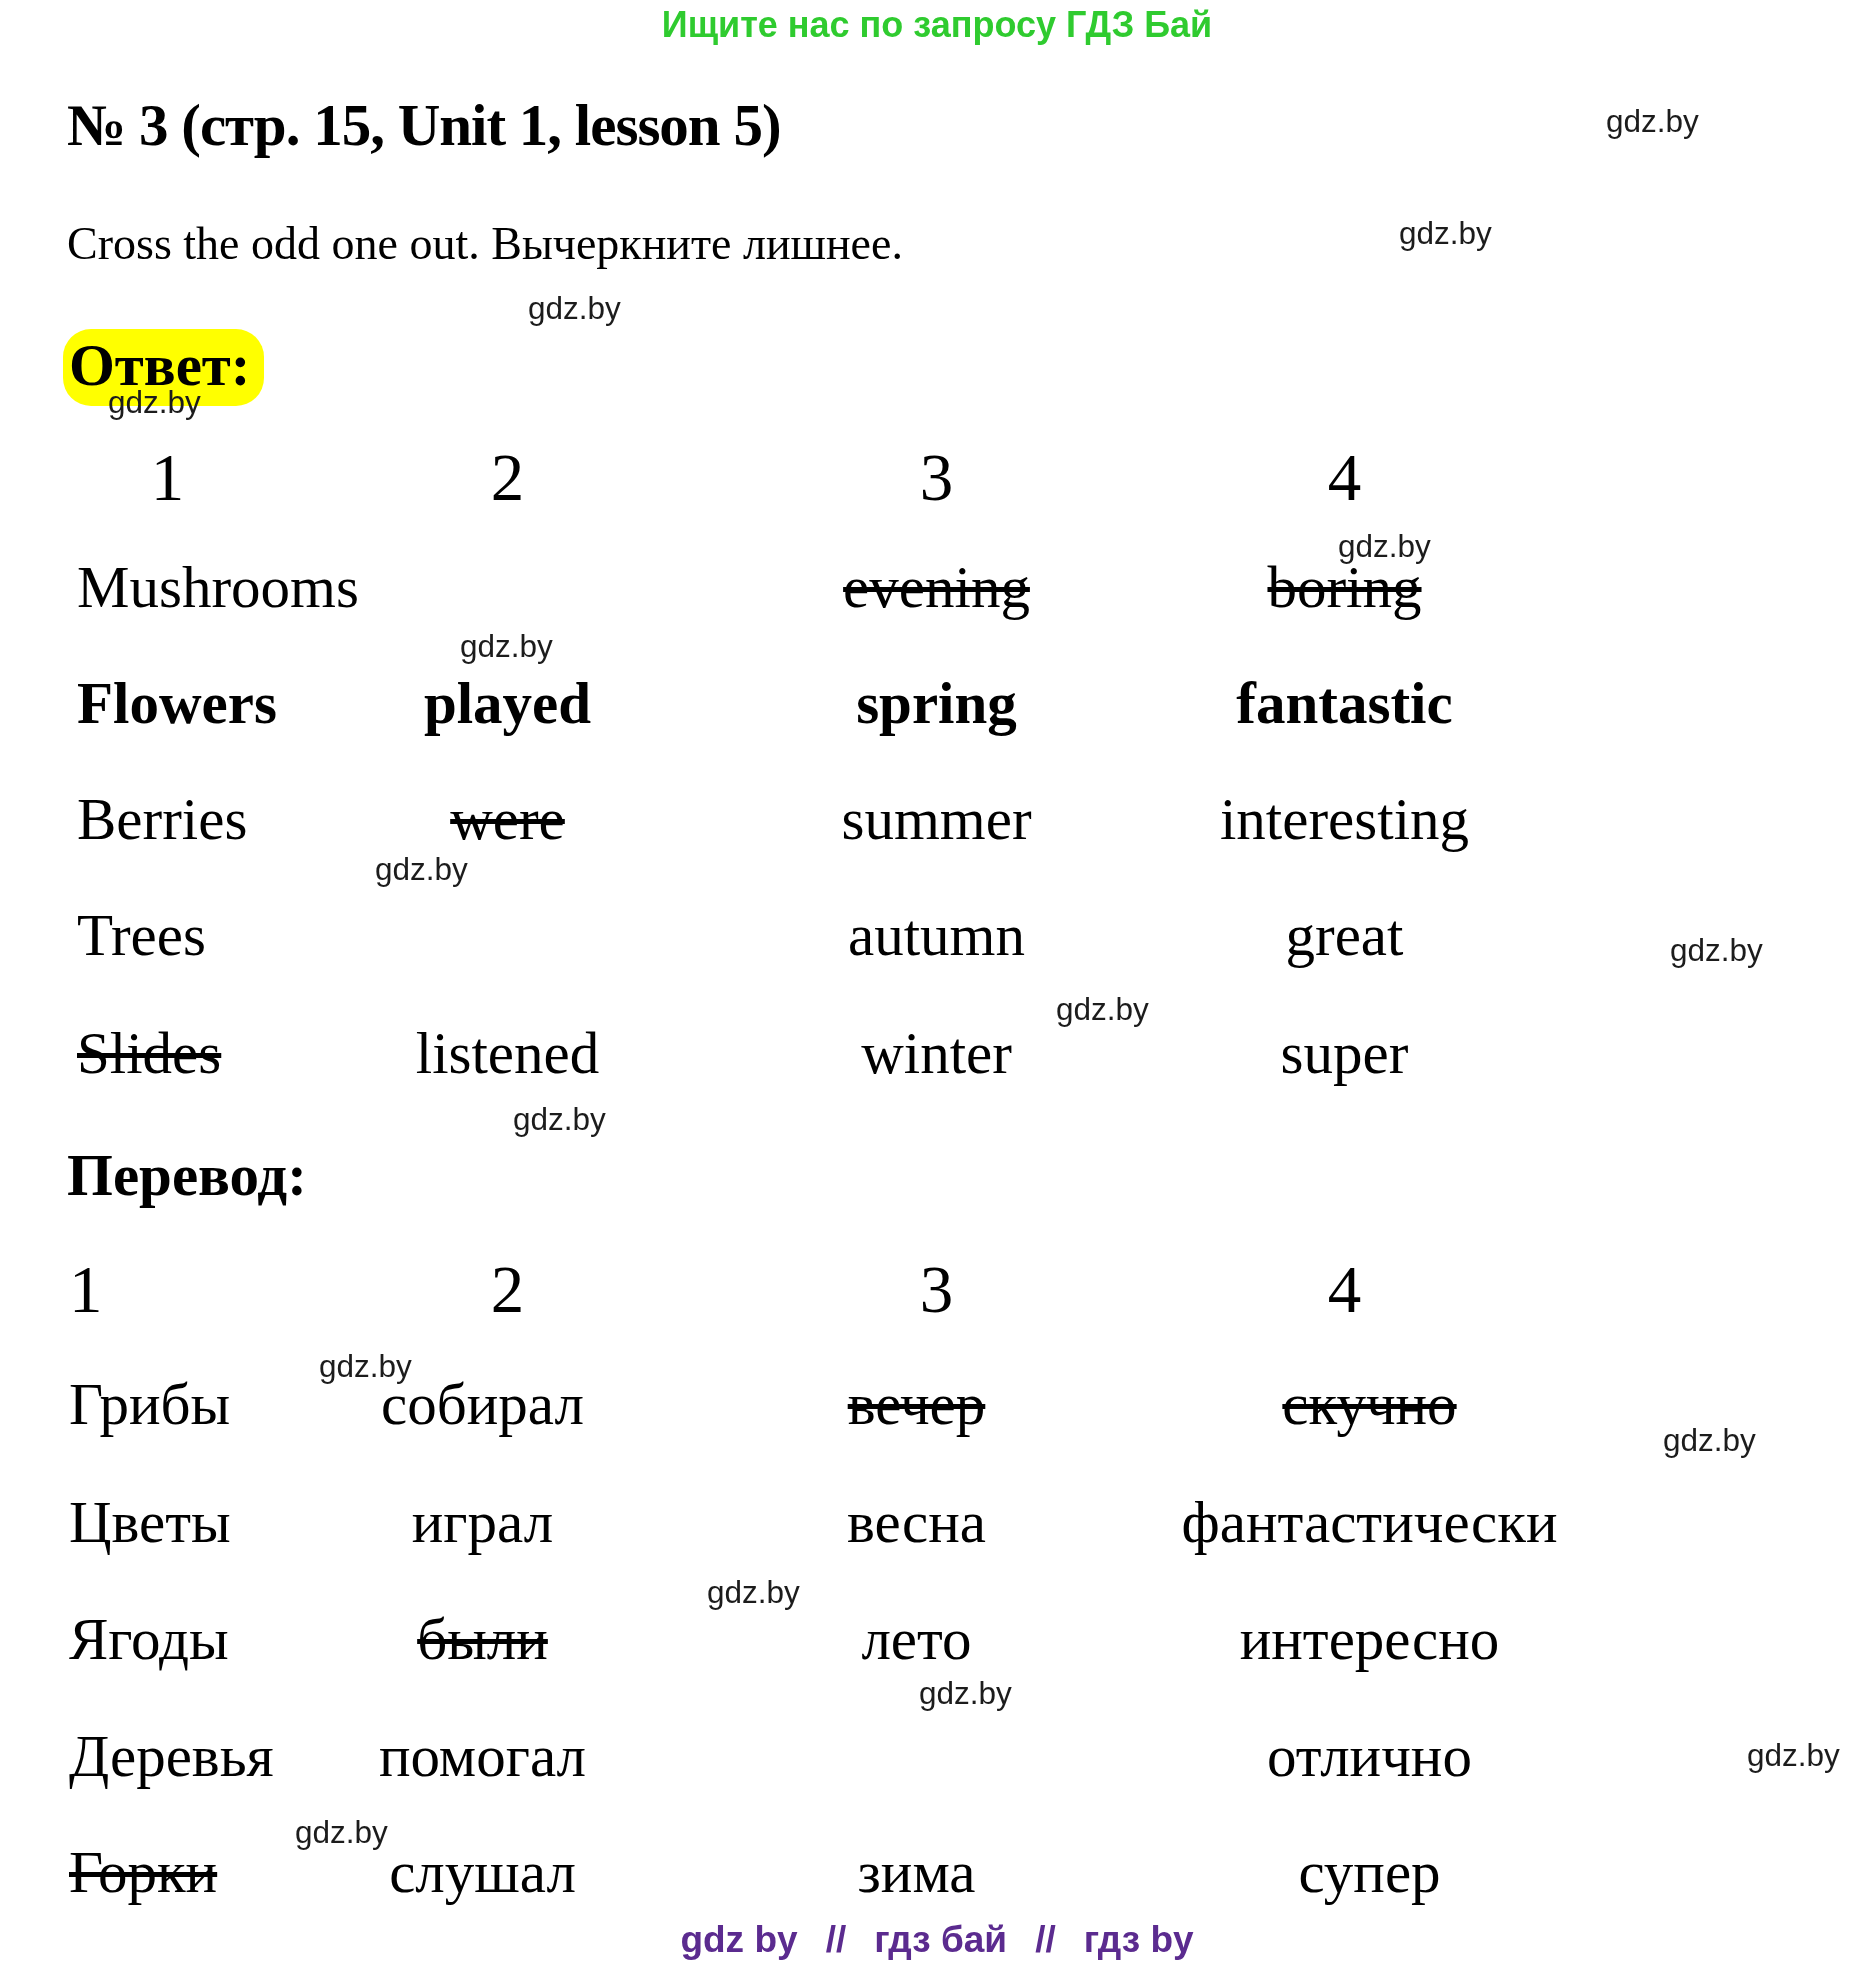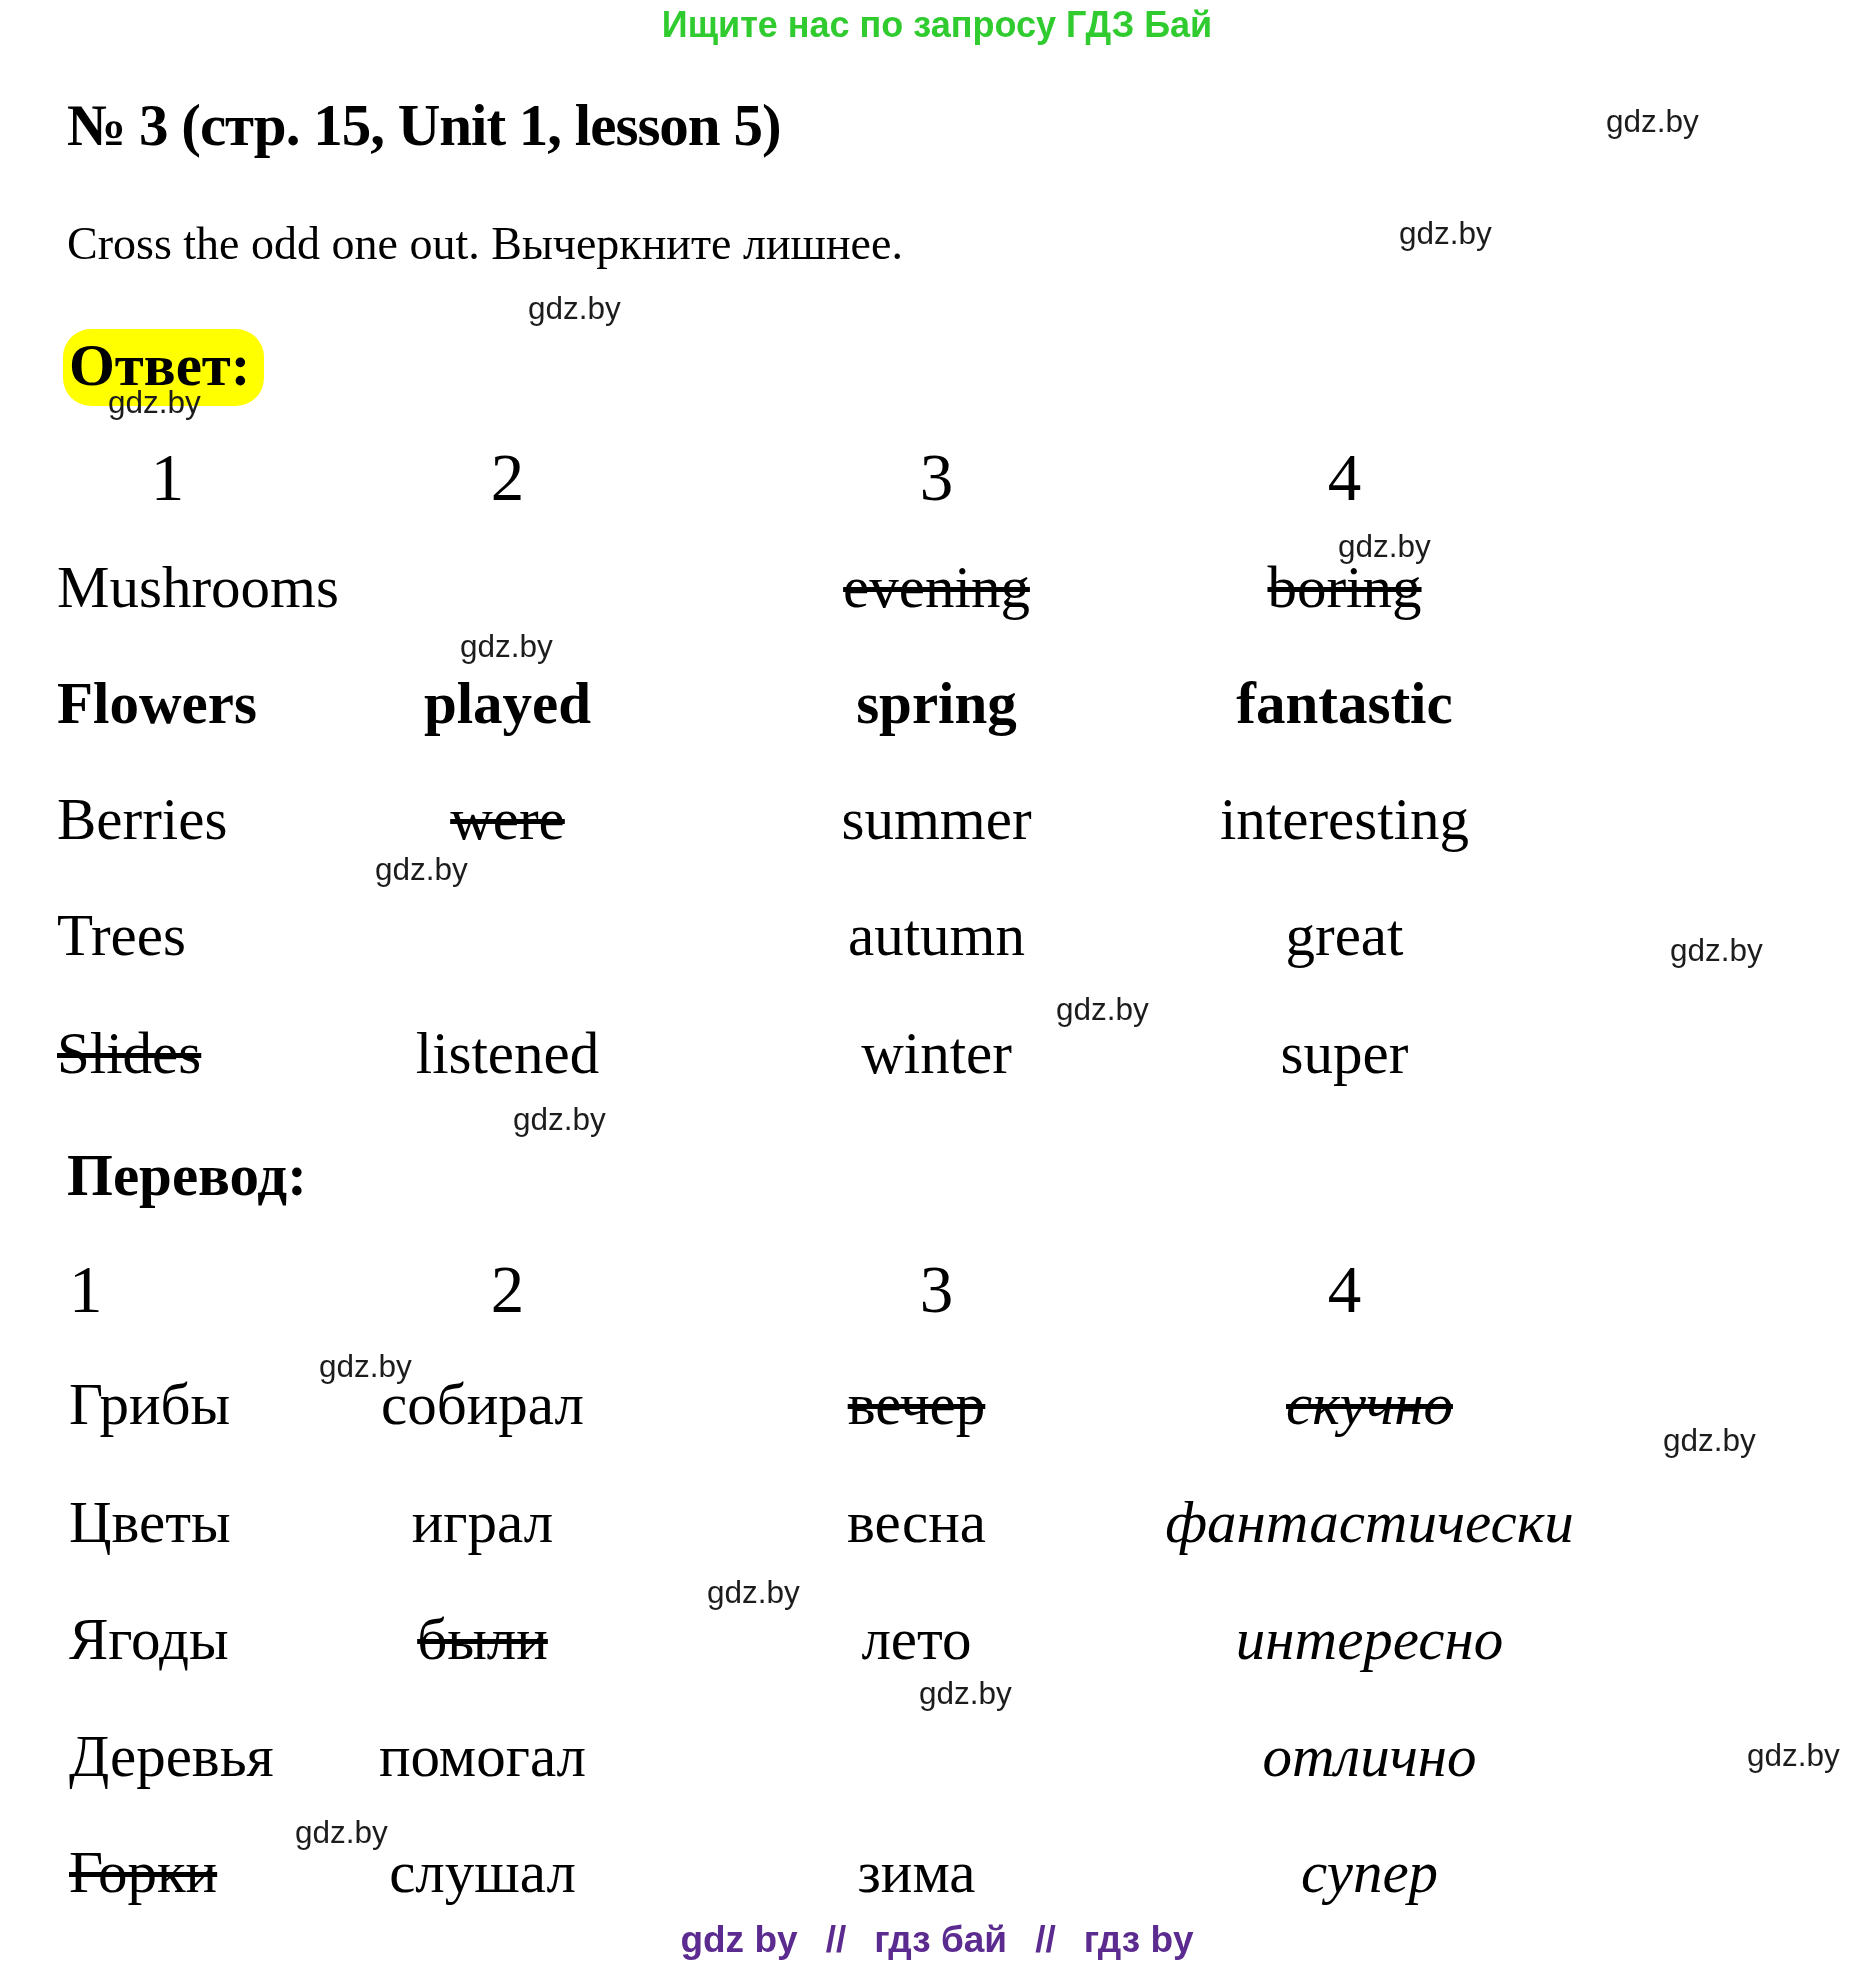--- a/index.html
+++ b/index.html
@@ -48,30 +48,30 @@
   }
   
   .hrow,.row{position:absolute;left:0;top:0;width:100%;height:73px;}
   .cell{position:absolute;font-size:59px;line-height:65px;}
   .hcell{position:absolute;font-size:67px;line-height:73px;}
   
   .t1 .h1{left:69px;width:197px;text-align:center;}
   .t1 .h2,.t1 .c2{left:261px;width:493px;text-align:center;}
   .t1 .h3,.t1 .c3{left:690px;width:493px;text-align:center;}
   .t1 .h4,.t1 .c4{left:1098px;width:493px;text-align:center;}
-  .t1 .c1{left:57px;}
+  .t1 .c1{left:77px;}
   
   .t2 .h1{left:69px;width:79px;text-align:left;}
   .t2 .h2{left:261px;width:493px;text-align:center;}
   .t2 .h3{left:690px;width:493px;text-align:center;}
   .t2 .h4{left:1098px;width:493px;text-align:center;}
   .t2 .c1{left:69px;}
   .t2 .c2{left:236px;width:493px;text-align:center;}
   .t2 .c3{left:670px;width:493px;text-align:center;}
-  .t2 .c4{left:1123px;width:493px;text-align:center;font-style:italic;}
+  .t2 .c4{left:1123px;width:493px;text-align:center;}
   .struck{
     text-decoration:line-through;
     text-decoration-thickness:4.9px;
     padding:0 15.8px;
     margin:0 -15.8px;
   }
   
   .footer{
     left:0;right:0;top:1919px;
     text-align:center;

